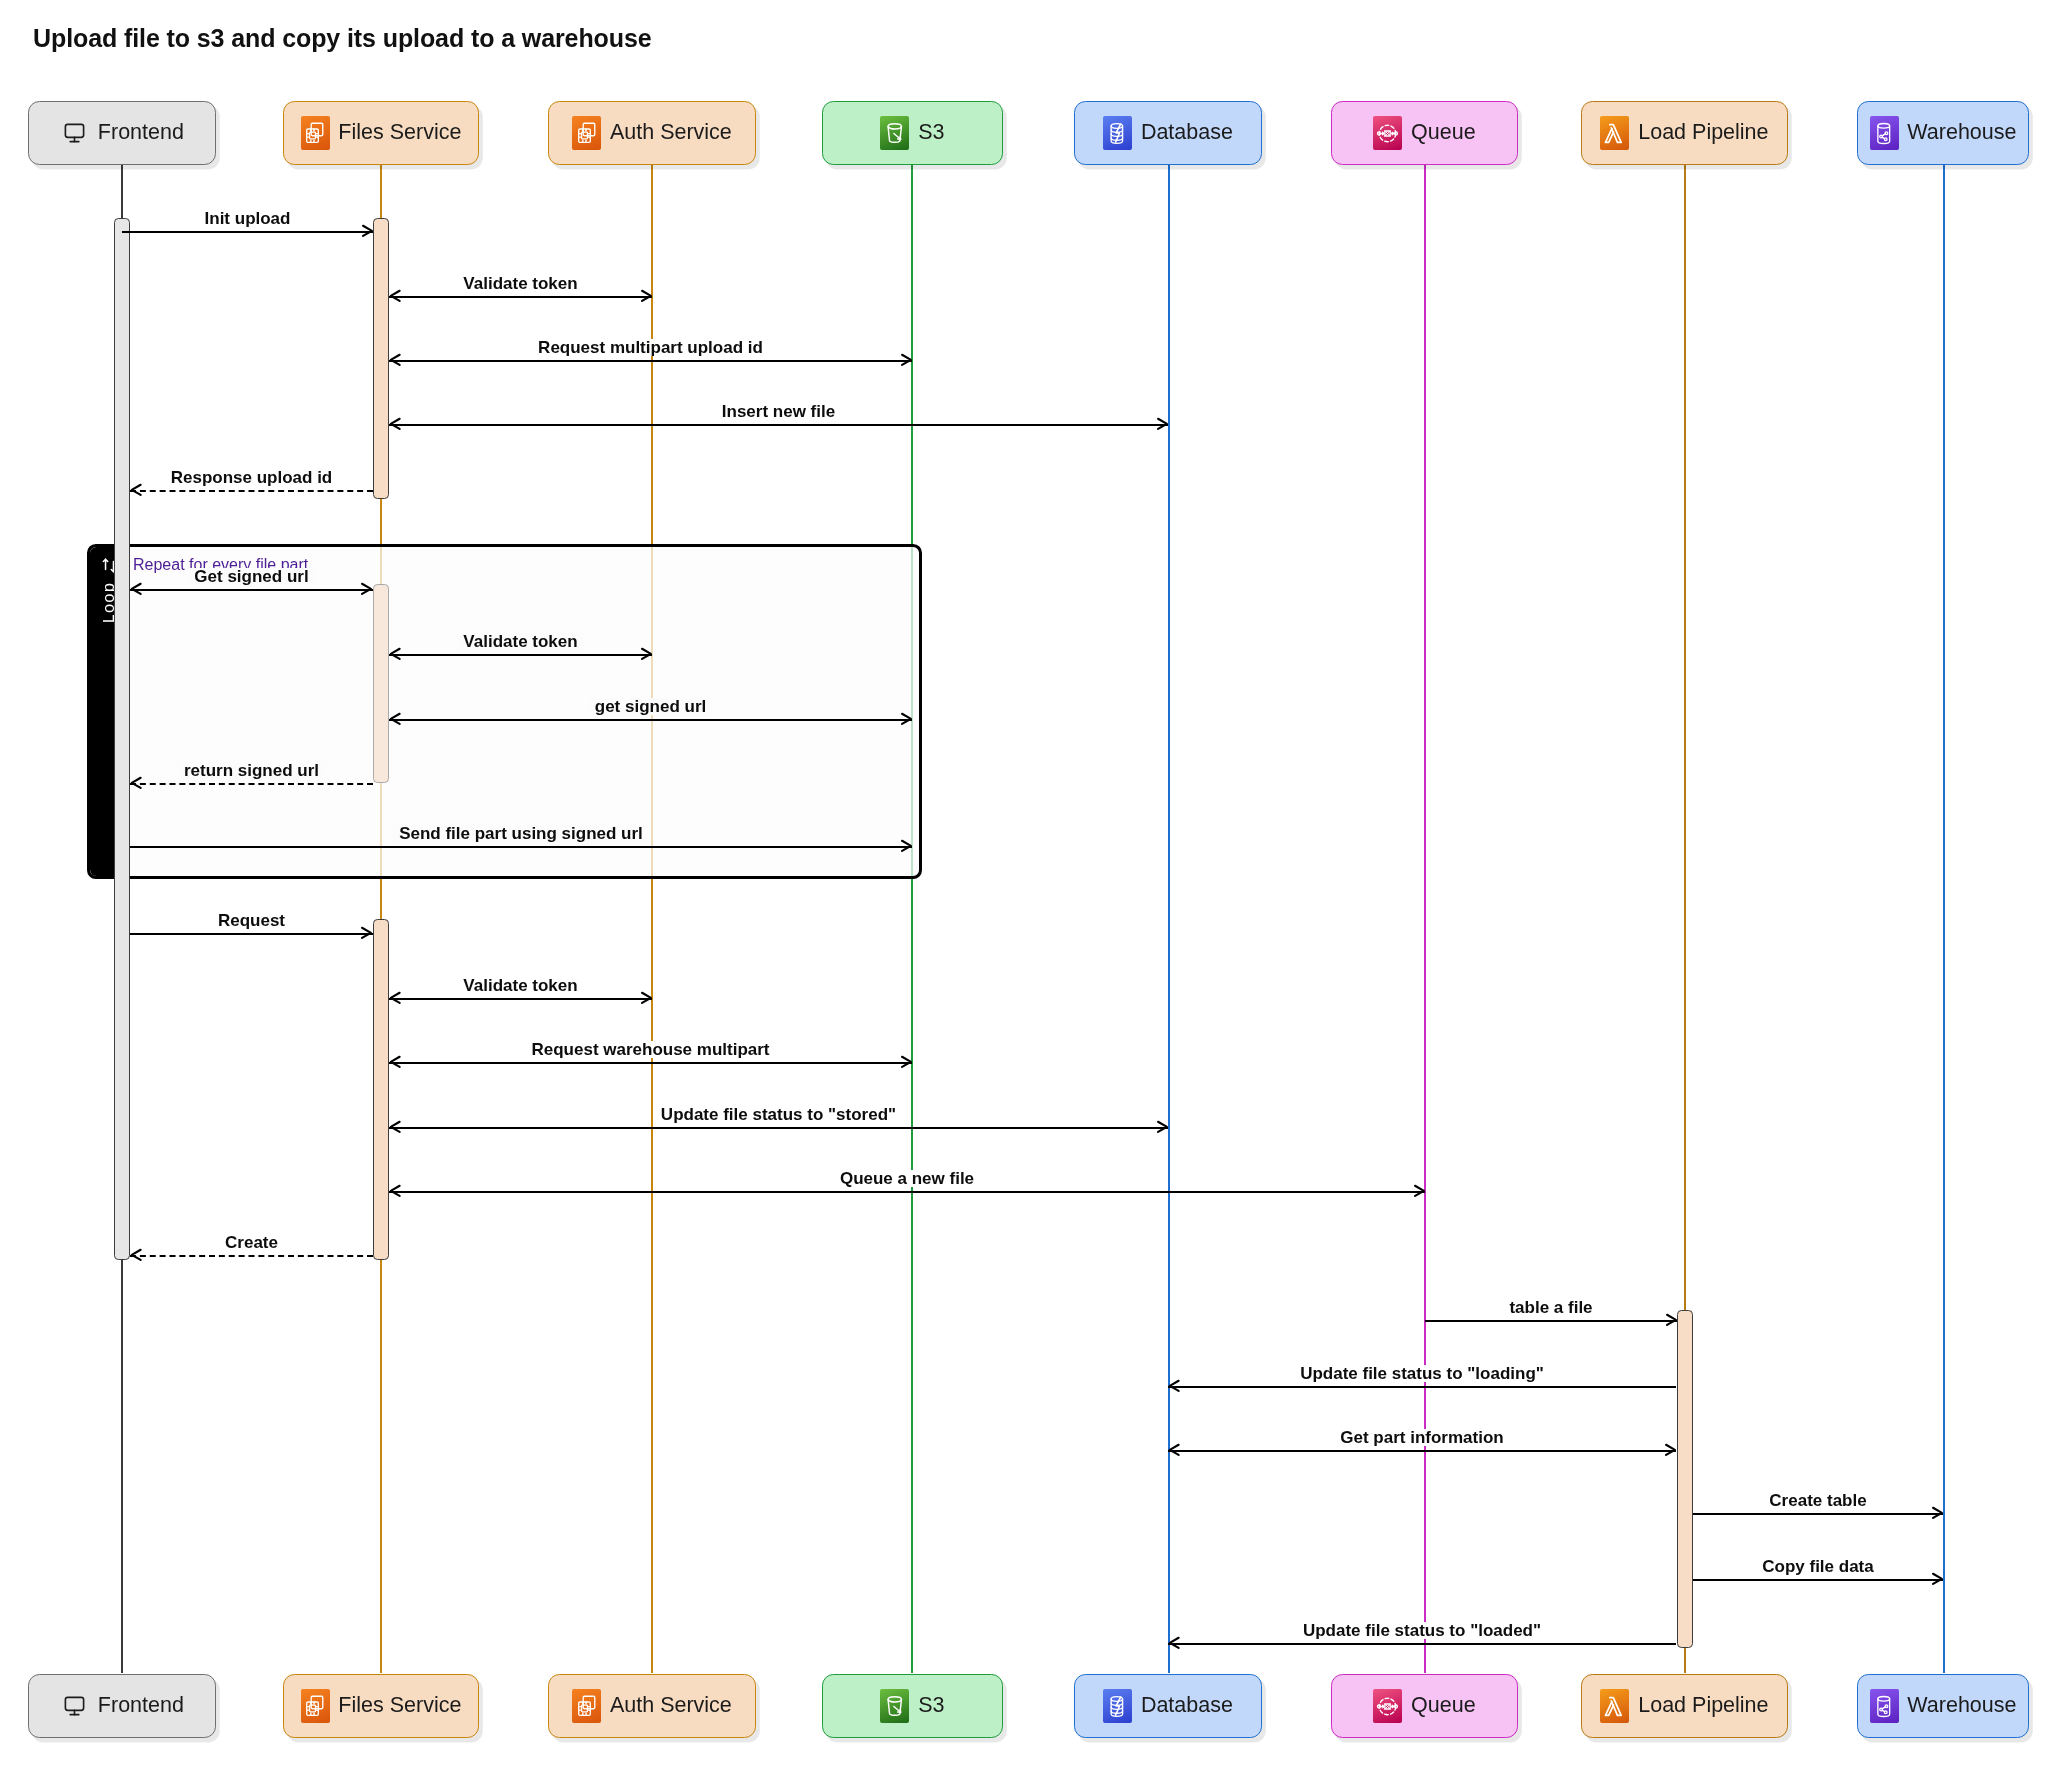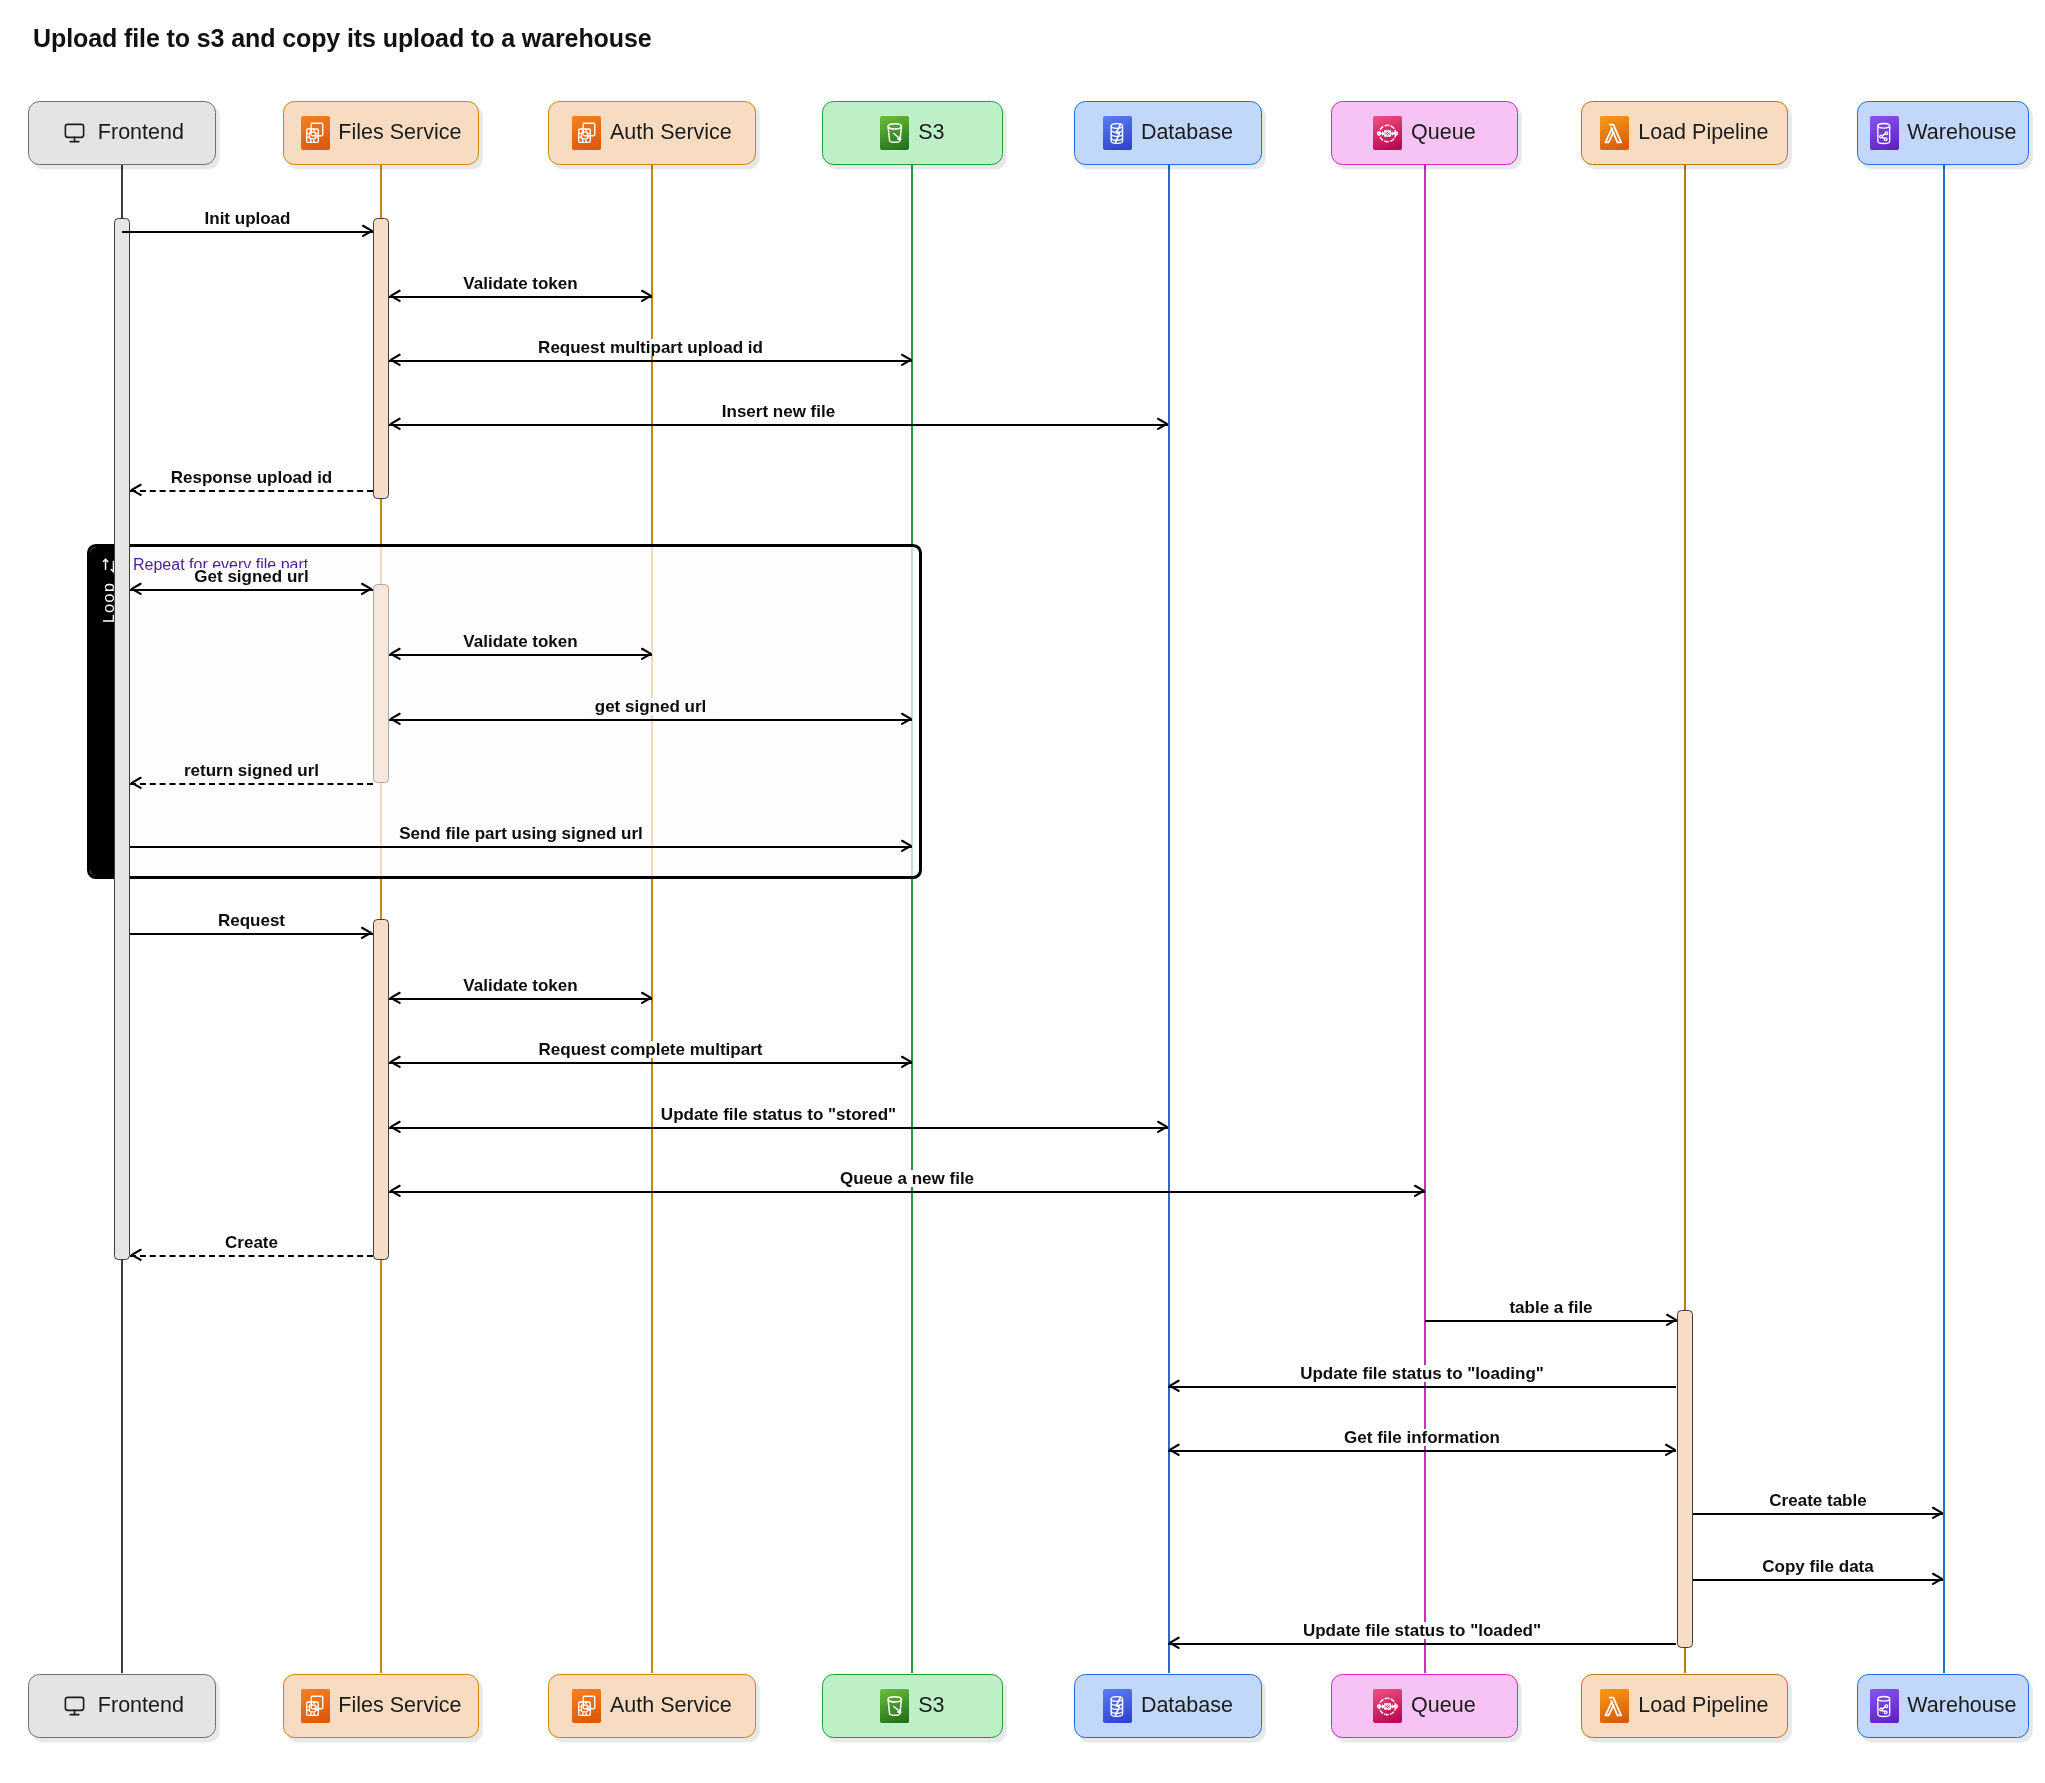--- a/index.html
+++ b/index.html
@@ -372,21 +372,21 @@
         <span class="head" style="left: 508px;">
           <svg width="17.7" height="17.7" viewBox="0 0 28 28">
             <path d="M8 6 L22 14 L8 22" fill="none" stroke="#000" stroke-width="3.4" stroke-linecap="round" stroke-linejoin="round"></path>
           </svg>
         </span>
         <span class="head" style="left: -2.5px;">
           <svg width="17.7" height="17.7" viewBox="0 0 28 28">
             <path d="M20 6 L6 14 L20 22" fill="none" stroke="#000" stroke-width="3.4" stroke-linecap="round" stroke-linejoin="round"></path>
           </svg>
         </span>
-        <span class="caption">Request complete multipart</span>
+        <span class="caption">Request warehouse multipart</span>
       </div>
       <div class="msg" style="left: 389px; width: 779px; top: 1127px;">
         <div class="line"></div>
         <span class="head" style="left: 764px;">
           <svg width="17.7" height="17.7" viewBox="0 0 28 28">
             <path d="M8 6 L22 14 L8 22" fill="none" stroke="#000" stroke-width="3.4" stroke-linecap="round" stroke-linejoin="round"></path>
           </svg>
         </span>
         <span class="head" style="left: -2.5px;">
           <svg width="17.7" height="17.7" viewBox="0 0 28 28">
@@ -441,21 +441,21 @@
         <span class="head" style="left: 493px;">
           <svg width="17.7" height="17.7" viewBox="0 0 28 28">
             <path d="M8 6 L22 14 L8 22" fill="none" stroke="#000" stroke-width="3.4" stroke-linecap="round" stroke-linejoin="round"></path>
           </svg>
         </span>
         <span class="head" style="left: -2.5px;">
           <svg width="17.7" height="17.7" viewBox="0 0 28 28">
             <path d="M20 6 L6 14 L20 22" fill="none" stroke="#000" stroke-width="3.4" stroke-linecap="round" stroke-linejoin="round"></path>
           </svg>
         </span>
-        <span class="caption">Get file information</span>
+        <span class="caption">Get part information</span>
       </div>
       <div class="msg" style="left: 1693px; width: 250px; top: 1513px;">
         <div class="line"></div>
         <span class="head" style="left: 235px;">
           <svg width="17.7" height="17.7" viewBox="0 0 28 28">
             <path d="M8 6 L22 14 L8 22" fill="none" stroke="#000" stroke-width="3.4" stroke-linecap="round" stroke-linejoin="round"></path>
           </svg>
         </span>
         <span class="caption">Create table</span>
       </div>

